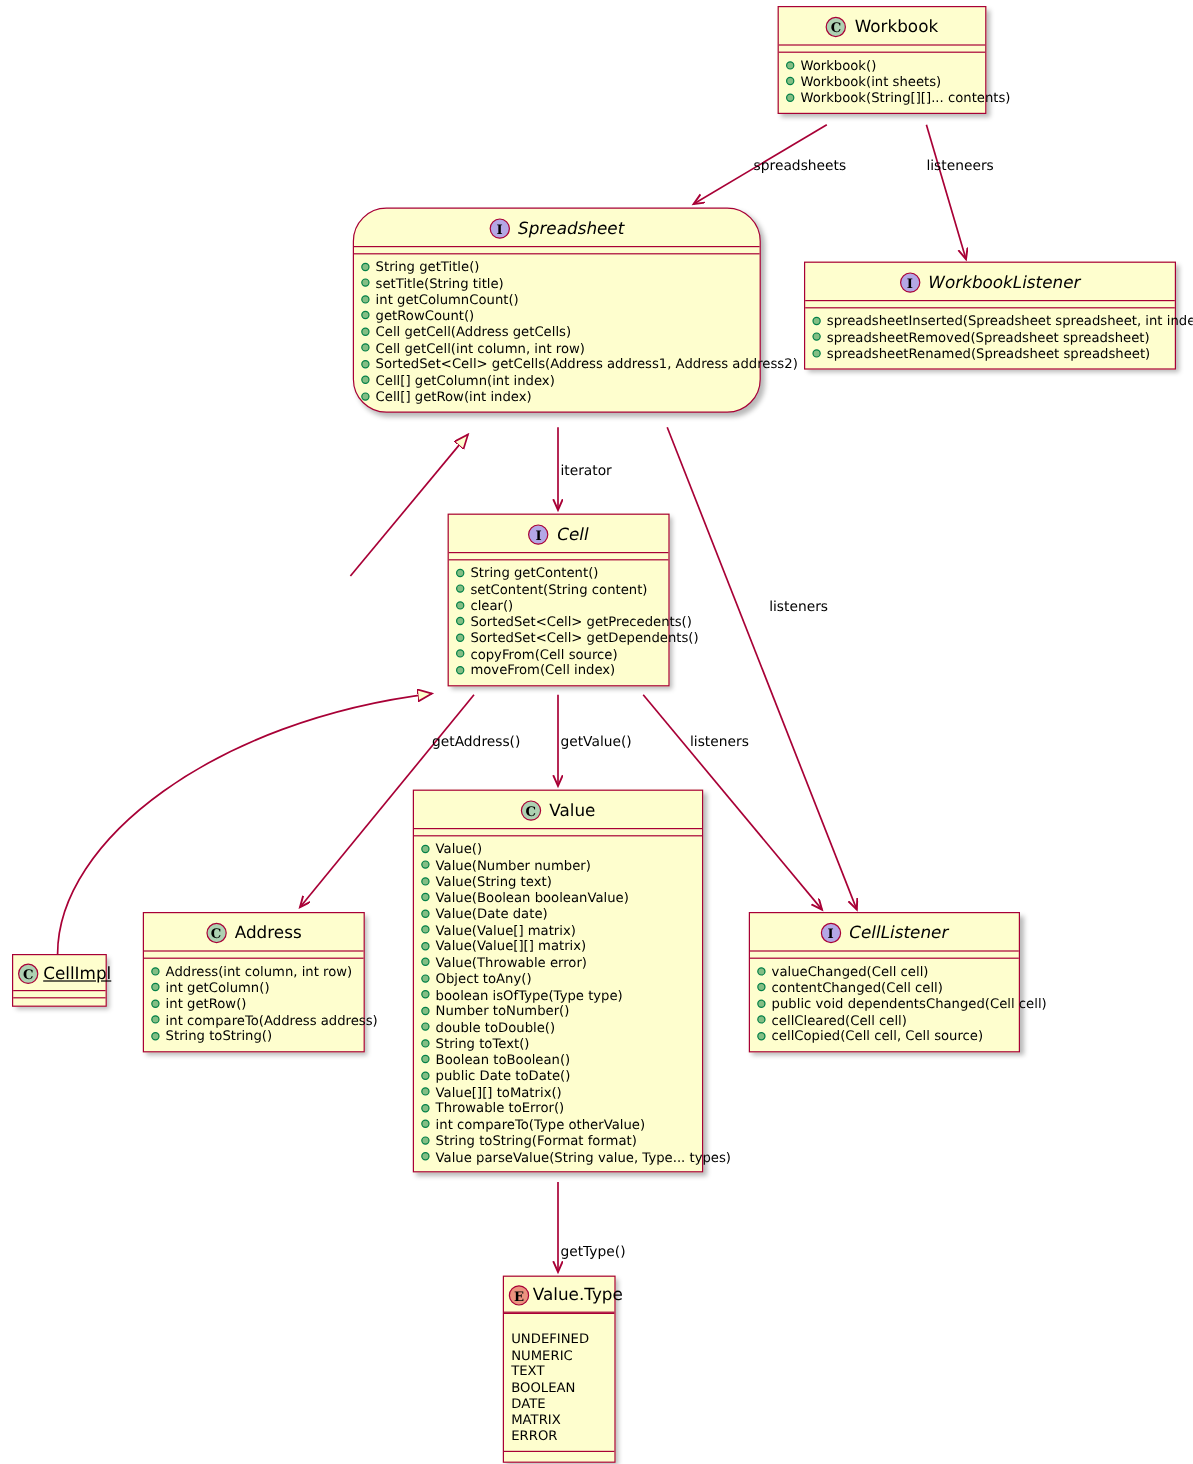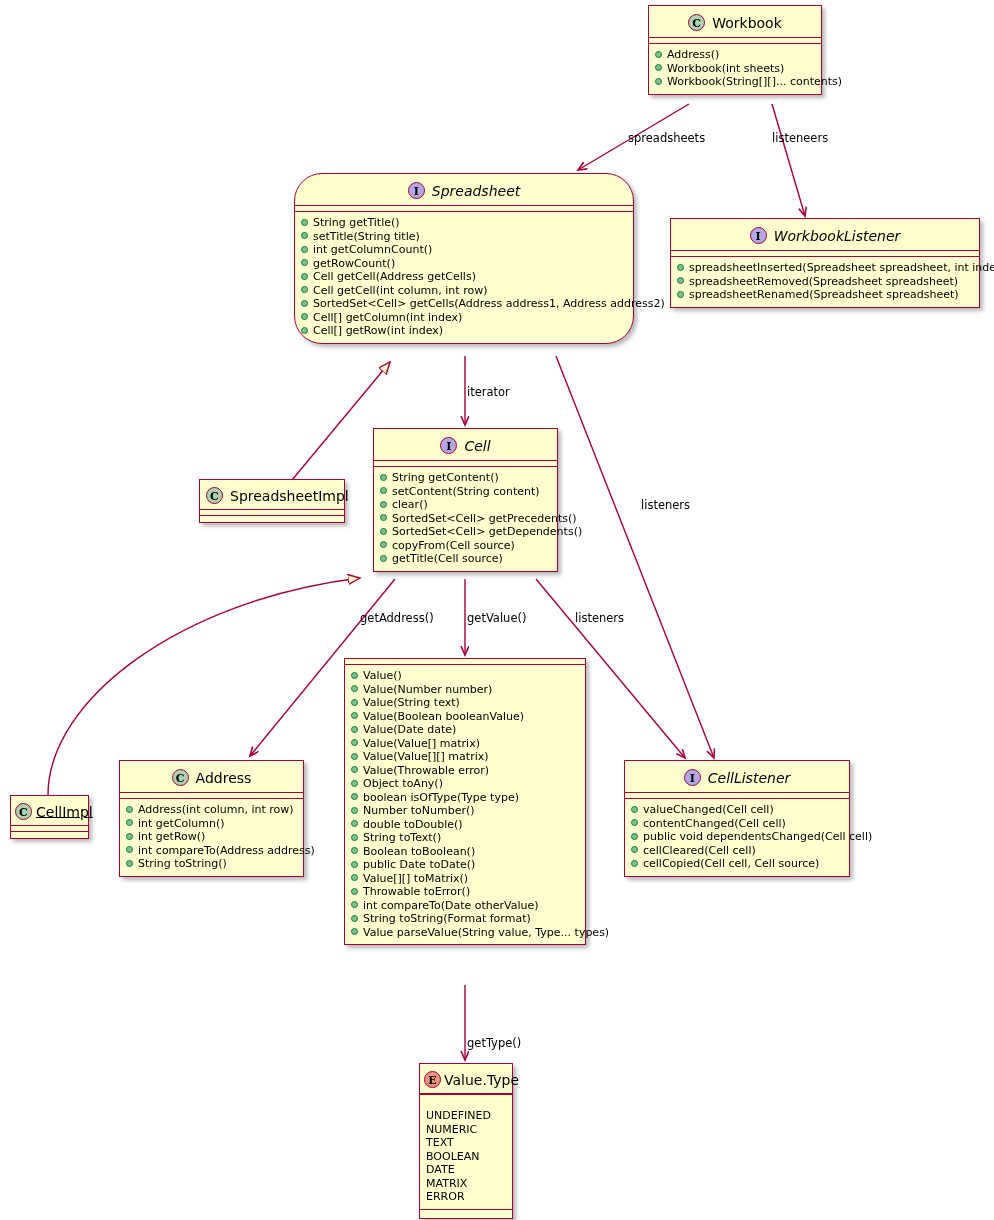--- a/index.html
+++ b/index.html
@@ -157,21 +157,21 @@
 
     <path d="M 465,985 L 465,1060" fill="none" stroke="#A80036" stroke-width="1.4" marker-end="url(#open-arrow)"></path>
   </svg>
 
   <div class="uml-class" style="left:648px; top:5px; width:174px;">
     <div class="uml-header">
       <span class="stereo c">C</span><span class="uml-title">Workbook</span>
     </div>
     <div class="uml-sep"></div>
     <div class="uml-body">
-      <div class="member"><span class="vis"></span><span>Address()</span></div>
+      <div class="member"><span class="vis"></span><span>Workbook()</span></div>
       <div class="member"><span class="vis"></span><span>Workbook(int sheets)</span></div>
       <div class="member"><span class="vis"></span><span>Workbook(String[][]... contents)</span></div>
     </div>
   </div>
 
   <div class="uml-class" style="left:294px; top:173px; width:340px;border-radius:28px;">
     <div class="uml-header">
       <span class="stereo i">I</span><span class="uml-title abstract">Spreadsheet</span>
     </div>
     <div class="uml-sep"></div>
@@ -193,41 +193,34 @@
       <span class="stereo i">I</span><span class="uml-title abstract">WorkbookListener</span>
     </div>
     <div class="uml-sep"></div>
     <div class="uml-body">
       <div class="member"><span class="vis"></span><span>spreadsheetInserted(Spreadsheet spreadsheet, int index)</span></div>
       <div class="member"><span class="vis"></span><span>spreadsheetRemoved(Spreadsheet spreadsheet)</span></div>
       <div class="member"><span class="vis"></span><span>spreadsheetRenamed(Spreadsheet spreadsheet)</span></div>
     </div>
   </div>
 
-  <div class="uml-class" style="left:199px; top:479px; width:146px;">
-    <div class="uml-header" style="text-align:left; padding:5px 6px;">
-      <span class="stereo c">C</span><span class="uml-title">SpreadsheetImpl</span>
-    </div>
-    <div class="uml-sep"></div>
-    <div class="uml-body empty"></div>
-  </div>
 
   <div class="uml-class" style="left:373px; top:428px; width:185px;">
     <div class="uml-header">
       <span class="stereo i">I</span><span class="uml-title abstract">Cell</span>
     </div>
     <div class="uml-sep"></div>
     <div class="uml-body">
       <div class="member"><span class="vis"></span><span>String getContent()</span></div>
       <div class="member"><span class="vis"></span><span>setContent(String content)</span></div>
       <div class="member"><span class="vis"></span><span>clear()</span></div>
       <div class="member"><span class="vis"></span><span>SortedSet&lt;Cell&gt; getPrecedents()</span></div>
       <div class="member"><span class="vis"></span><span>SortedSet&lt;Cell&gt; getDependents()</span></div>
       <div class="member"><span class="vis"></span><span>copyFrom(Cell source)</span></div>
-      <div class="member"><span class="vis"></span><span>getTitle(Cell source)</span></div>
+      <div class="member"><span class="vis"></span><span>moveFrom(Cell index)</span></div>
     </div>
   </div>
 
   <div class="uml-class" style="left:10px; top:795px; width:79px;">
     <div class="uml-header" style="text-align:left; padding:5px 4px;text-decoration:underline;">
       <span class="stereo c" style="margin-right:4px;">C</span><span class="uml-title">CellImpl</span>
     </div>
     <div class="uml-sep"></div>
     <div class="uml-body empty"></div>
   </div>
@@ -240,40 +233,43 @@
     <div class="uml-body">
       <div class="member"><span class="vis"></span><span>Address(int column, int row)</span></div>
       <div class="member"><span class="vis"></span><span>int getColumn()</span></div>
       <div class="member"><span class="vis"></span><span>int getRow()</span></div>
       <div class="member"><span class="vis"></span><span>int compareTo(Address address)</span></div>
       <div class="member"><span class="vis"></span><span>String toString()</span></div>
     </div>
   </div>
 
   <div class="uml-class" style="left:344px; top:658px; width:242px;">
+    <div class="uml-header">
+      <span class="stereo c">C</span><span class="uml-title">Value</span>
+    </div>
     <div class="uml-sep"></div>
     <div class="uml-body">
       <div class="member"><span class="vis"></span><span>Value()</span></div>
       <div class="member"><span class="vis"></span><span>Value(Number number)</span></div>
       <div class="member"><span class="vis"></span><span>Value(String text)</span></div>
       <div class="member"><span class="vis"></span><span>Value(Boolean booleanValue)</span></div>
       <div class="member"><span class="vis"></span><span>Value(Date date)</span></div>
       <div class="member"><span class="vis"></span><span>Value(Value[] matrix)</span></div>
       <div class="member"><span class="vis"></span><span>Value(Value[][] matrix)</span></div>
       <div class="member"><span class="vis"></span><span>Value(Throwable error)</span></div>
       <div class="member"><span class="vis"></span><span>Object toAny()</span></div>
       <div class="member"><span class="vis"></span><span>boolean isOfType(Type type)</span></div>
       <div class="member"><span class="vis"></span><span>Number toNumber()</span></div>
       <div class="member"><span class="vis"></span><span>double toDouble()</span></div>
       <div class="member"><span class="vis"></span><span>String toText()</span></div>
       <div class="member"><span class="vis"></span><span>Boolean toBoolean()</span></div>
       <div class="member"><span class="vis"></span><span>public Date toDate()</span></div>
       <div class="member"><span class="vis"></span><span>Value[][] toMatrix()</span></div>
       <div class="member"><span class="vis"></span><span>Throwable toError()</span></div>
-      <div class="member"><span class="vis"></span><span>int compareTo(Date otherValue)</span></div>
+      <div class="member"><span class="vis"></span><span>int compareTo(Type otherValue)</span></div>
       <div class="member"><span class="vis"></span><span>String toString(Format format)</span></div>
       <div class="member"><span class="vis"></span><span>Value parseValue(String value, Type... types)</span></div>
     </div>
   </div>
 
   <div class="uml-class" style="left:624px; top:760px; width:226px;">
     <div class="uml-header">
       <span class="stereo i">I</span><span class="uml-title abstract">CellListener</span>
     </div>
     <div class="uml-sep"></div>

